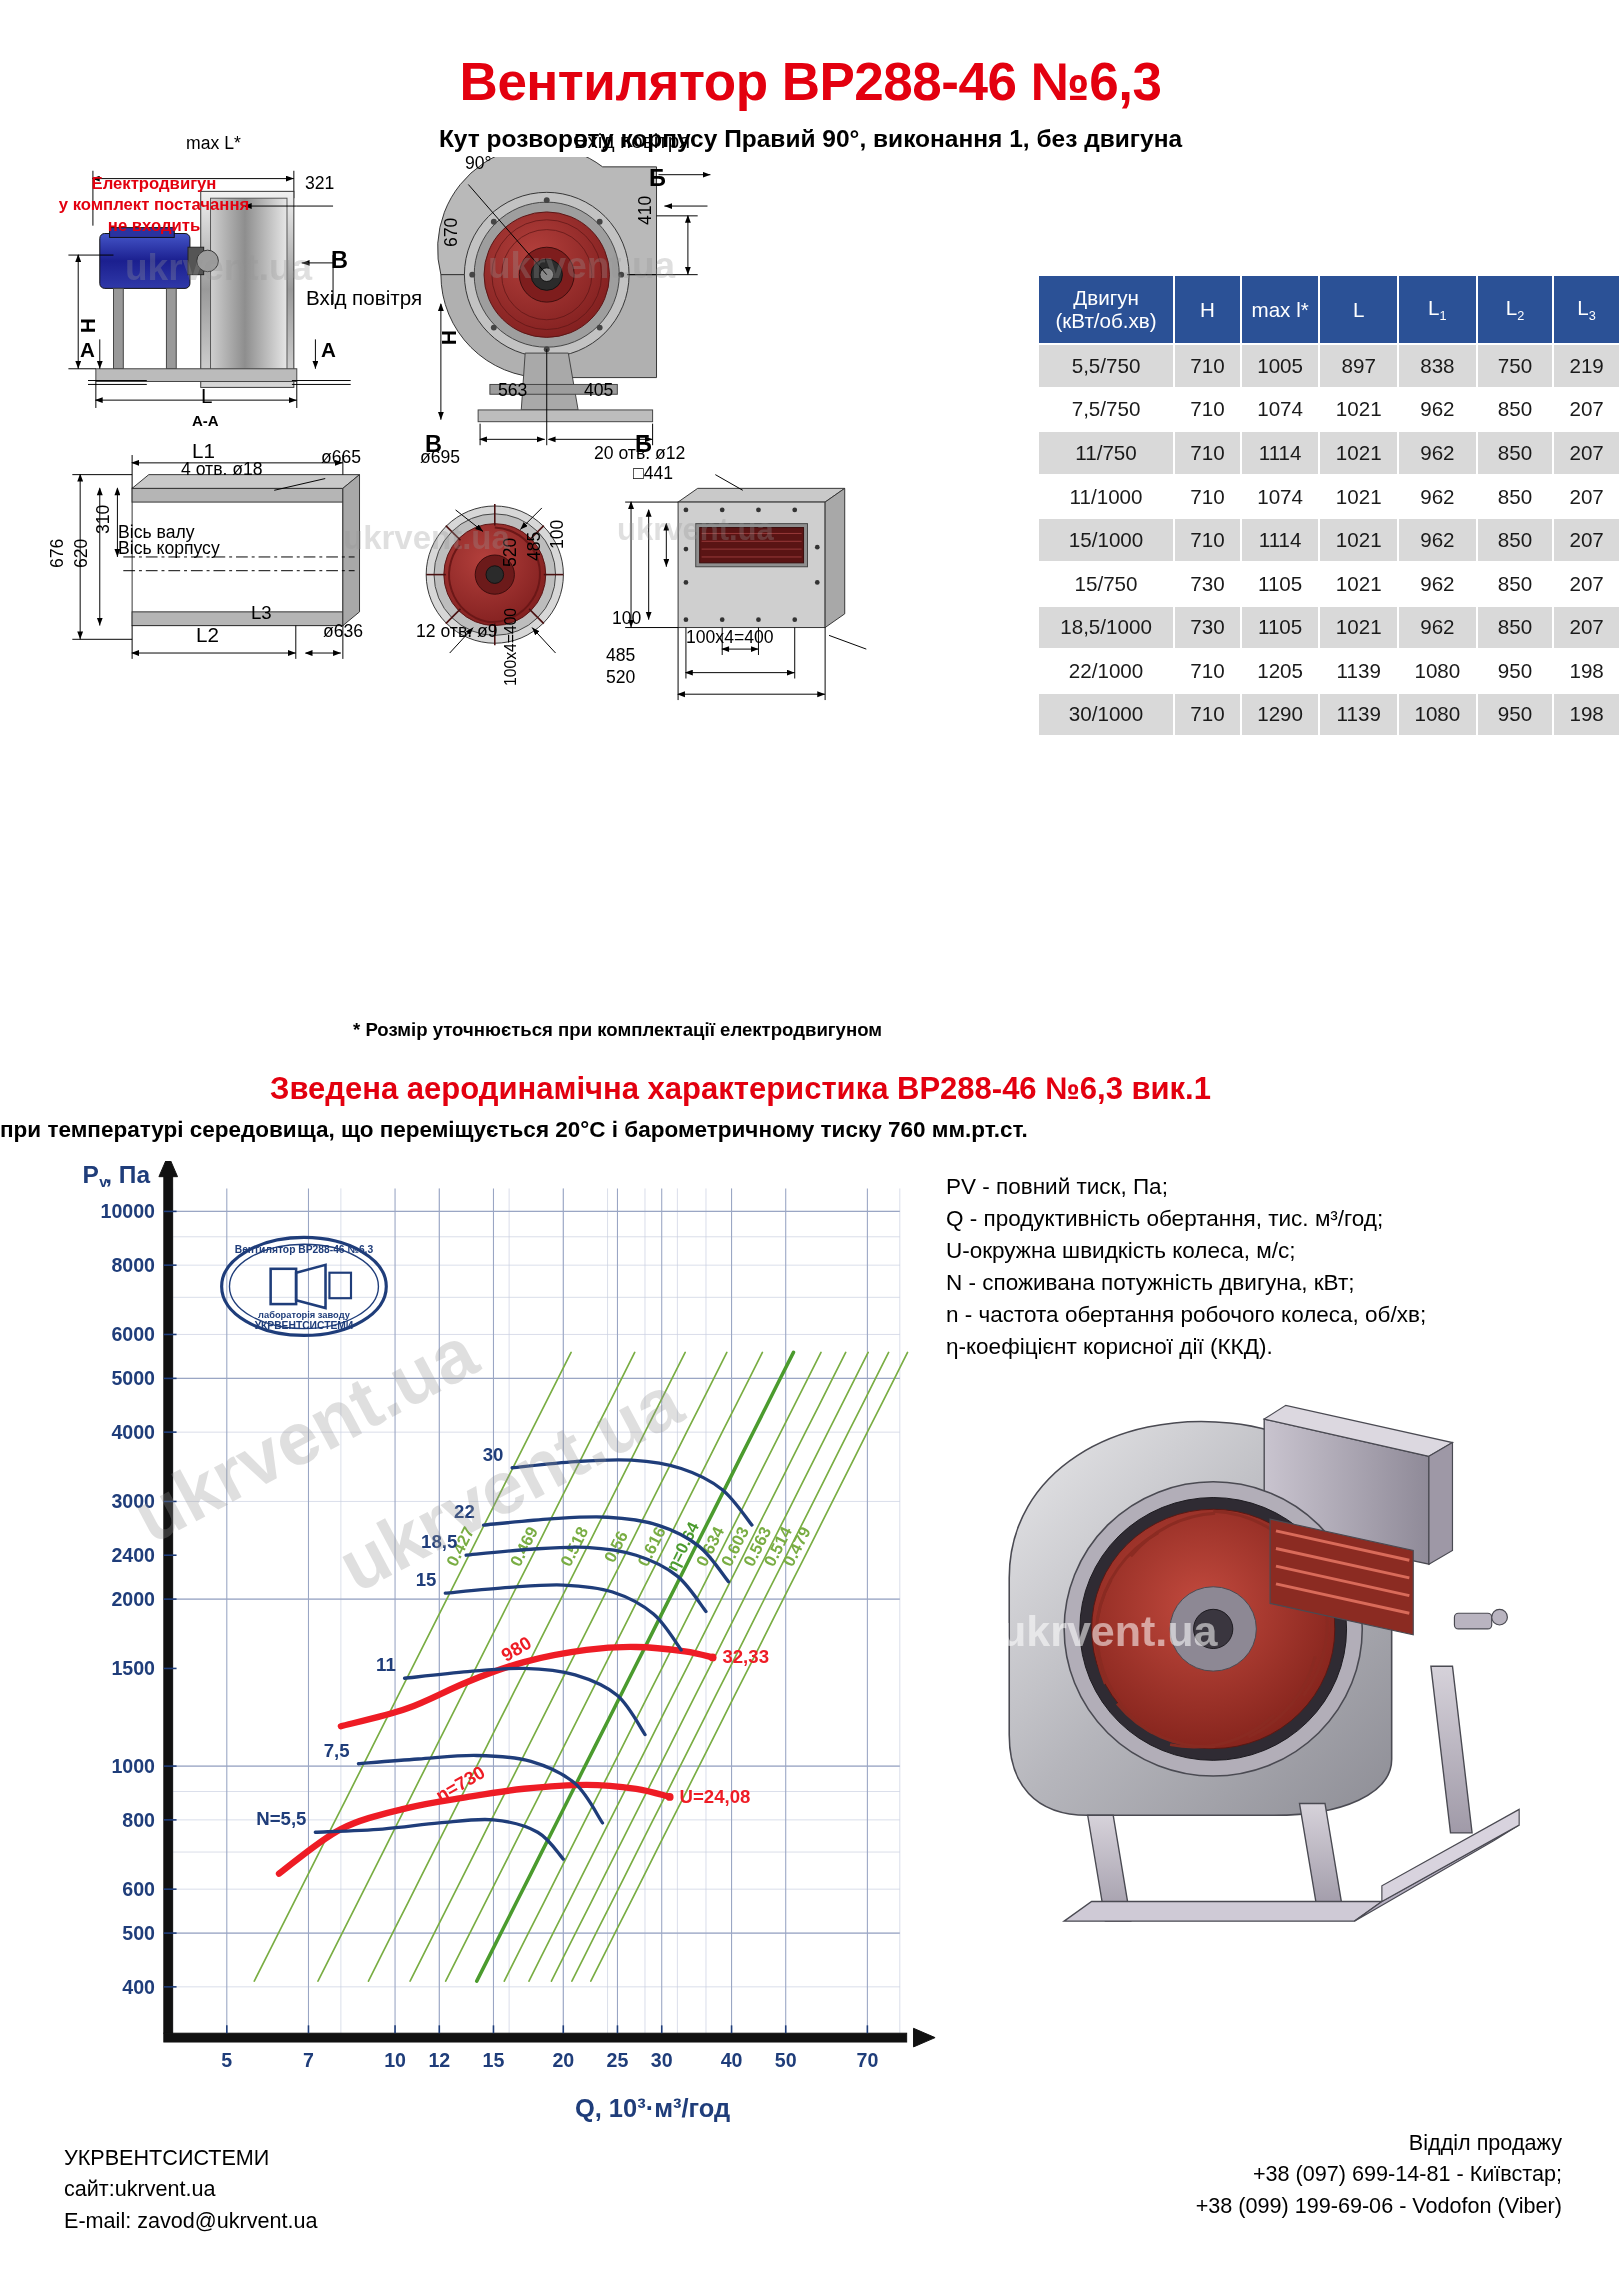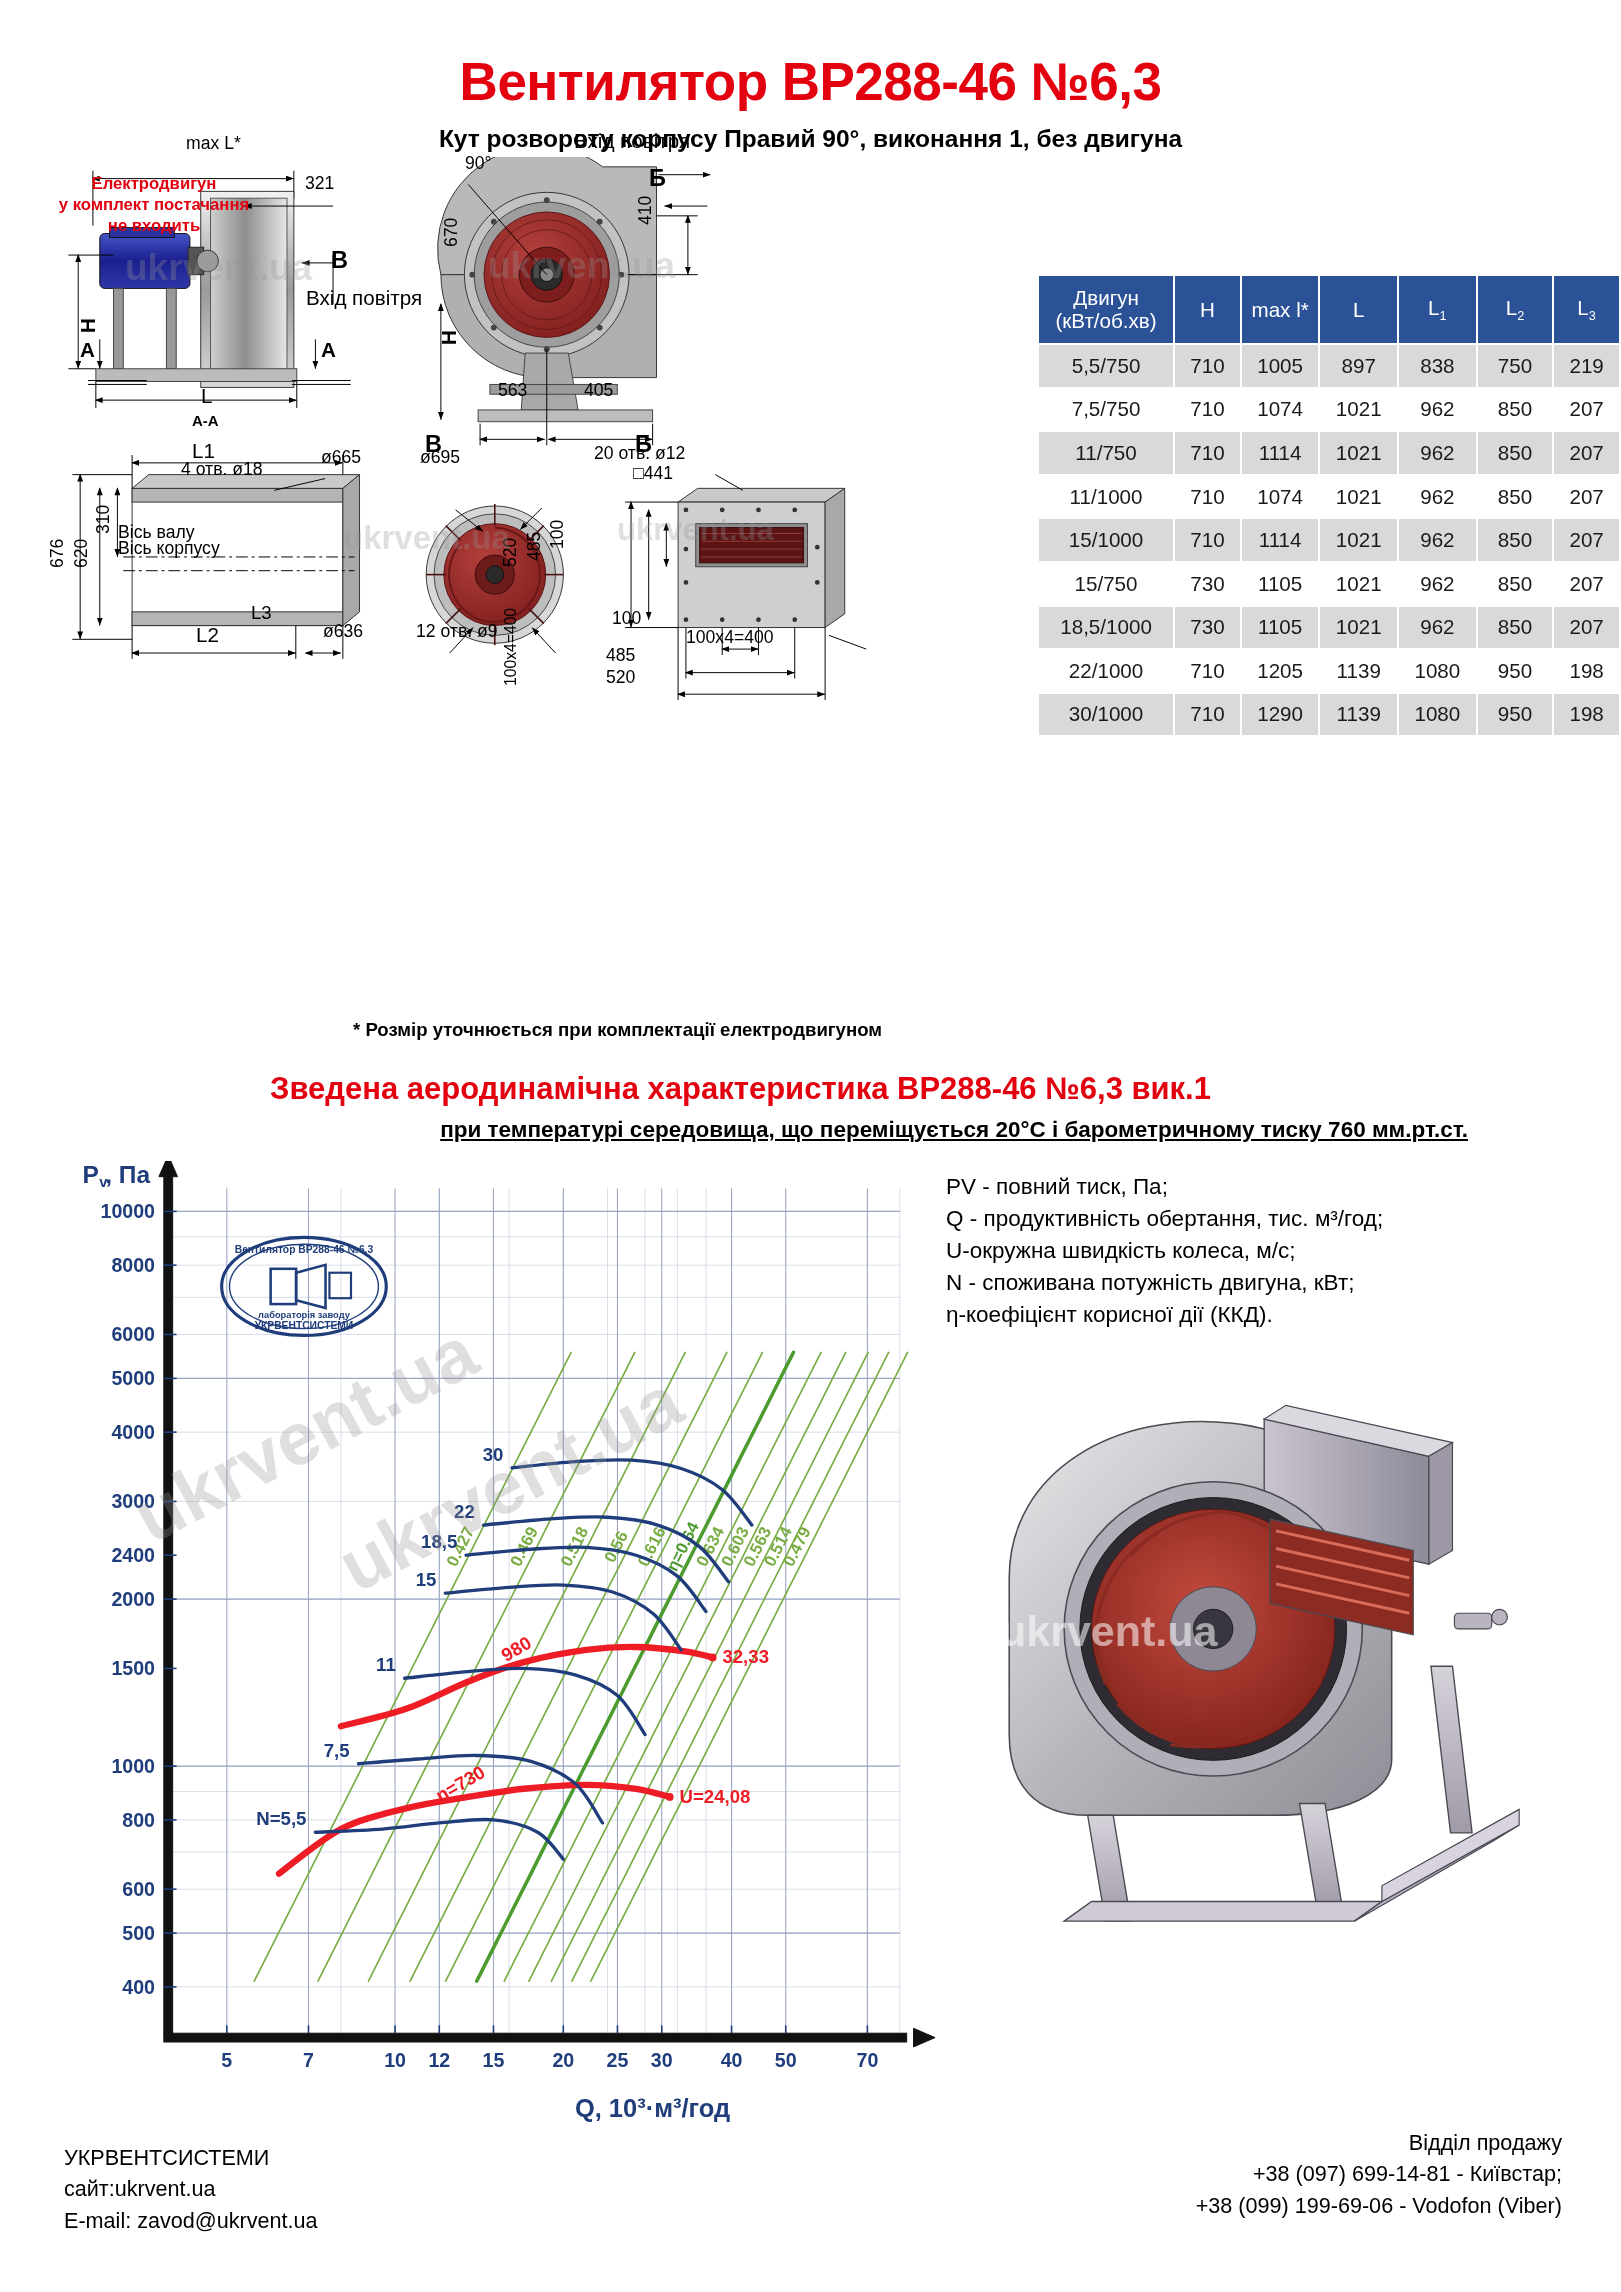--- a/index.html
+++ b/index.html
@@ -22,21 +22,21 @@
   .subtitle-main{
     position:absolute;left:0;top:125px;width:1621px;
     text-align:center;font-size:24.5px;font-weight:bold;color:#000;
   }
   .title-chart{
     position:absolute;left:0;top:1071px;width:1481px;
     text-align:center;font-size:31px;font-weight:bold;color:#e3000f;
   }
   .subtitle-chart{
     position:absolute;left:0;top:1117px;width:1468px;
-    text-align:right;font-size:22.5px;font-weight:bold;color:#000;text-decoration:underline;
+    text-align:left;font-size:22.5px;font-weight:bold;color:#000;
   }
   .footnote{
     position:absolute;left:353px;top:1019px;font-size:18.6px;font-weight:bold;color:#000;
   }
 
   
   .wm{
     position:absolute;color:rgba(150,150,150,.30);
     font-weight:bold;pointer-events:none;white-space:nowrap;
   }
@@ -475,20 +475,21 @@
   </table>
 
   <div class="title-chart">Зведена аеродинамічна характеристика ВР288-46 №6,3 вик.1</div>
   <div class="subtitle-chart">при температурі середовища, що переміщується 20°С і барометричному тиску 760 мм.рт.ст.</div>
 
   <div class="legend-block">
     <div>PV - повний тиск, Па;</div>
     <div>Q - продуктивність обертання, тис. м³/год;</div>
     <div>U-окружна швидкість колеса, м/с;</div>
     <div>N - споживана потужність двигуна, кВт;</div>
+    <div>n - частота обертання робочого колеса, об/хв;</div>
     <div>η-коефіцієнт корисної дії (ККД).</div>
   </div>
 
   <svg class="chart-wrap" width="882" height="980" viewBox="0 0 900 1000">
     <g id="chart-root">
         <rect x="118" y="28" width="742" height="862" fill="#fff"></rect>
         <g stroke="#c9cfe0" stroke-width="0.7" fill="none">
           <line x1="118" y1="28" x2="118" y2="890"></line>
           <line x1="289.68263416454124" y1="28" x2="289.68263416454124" y2="890"></line>
           <line x1="390.11053717582683" y1="28" x2="390.11053717582683" y2="890"></line>

